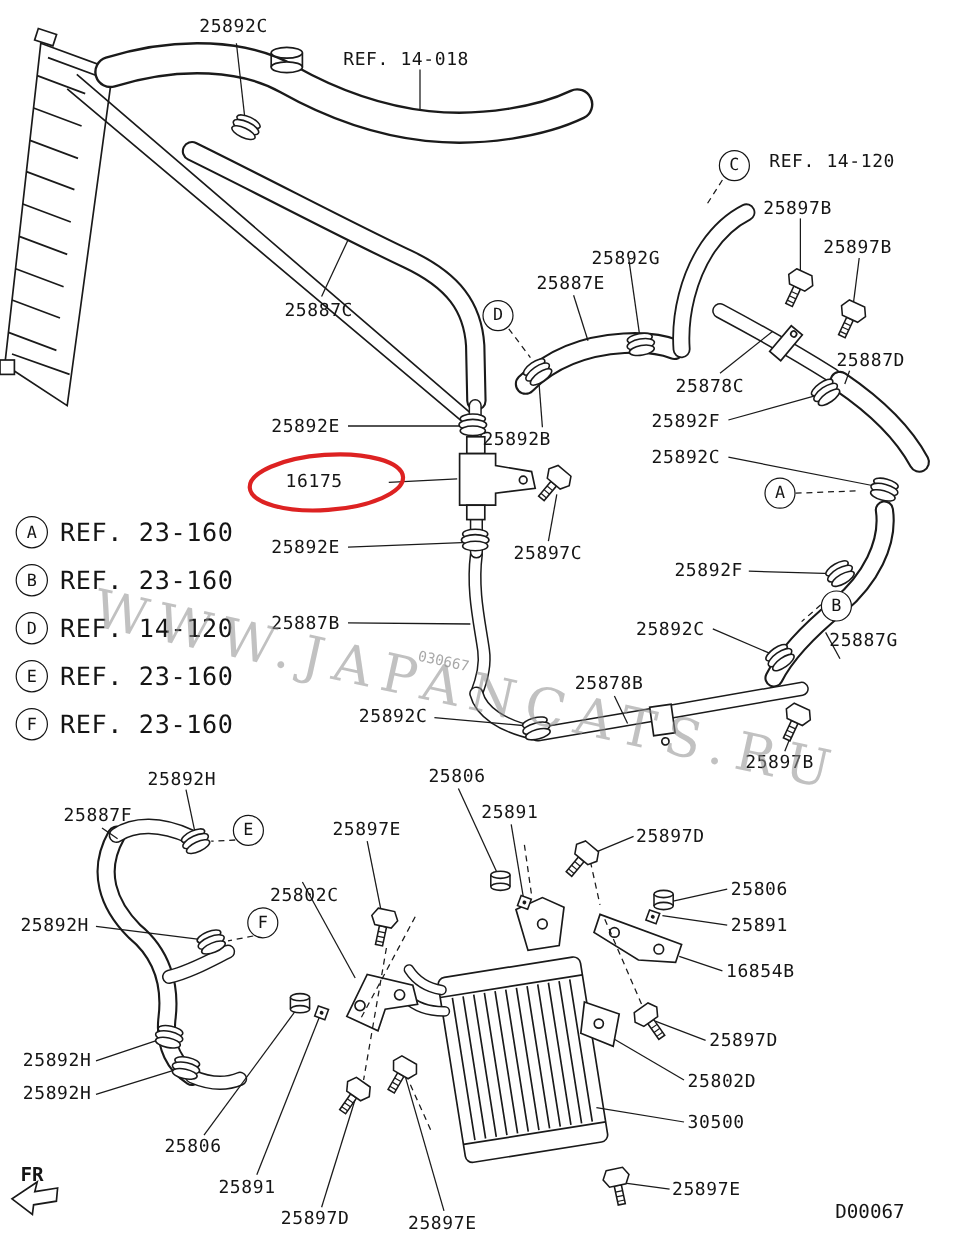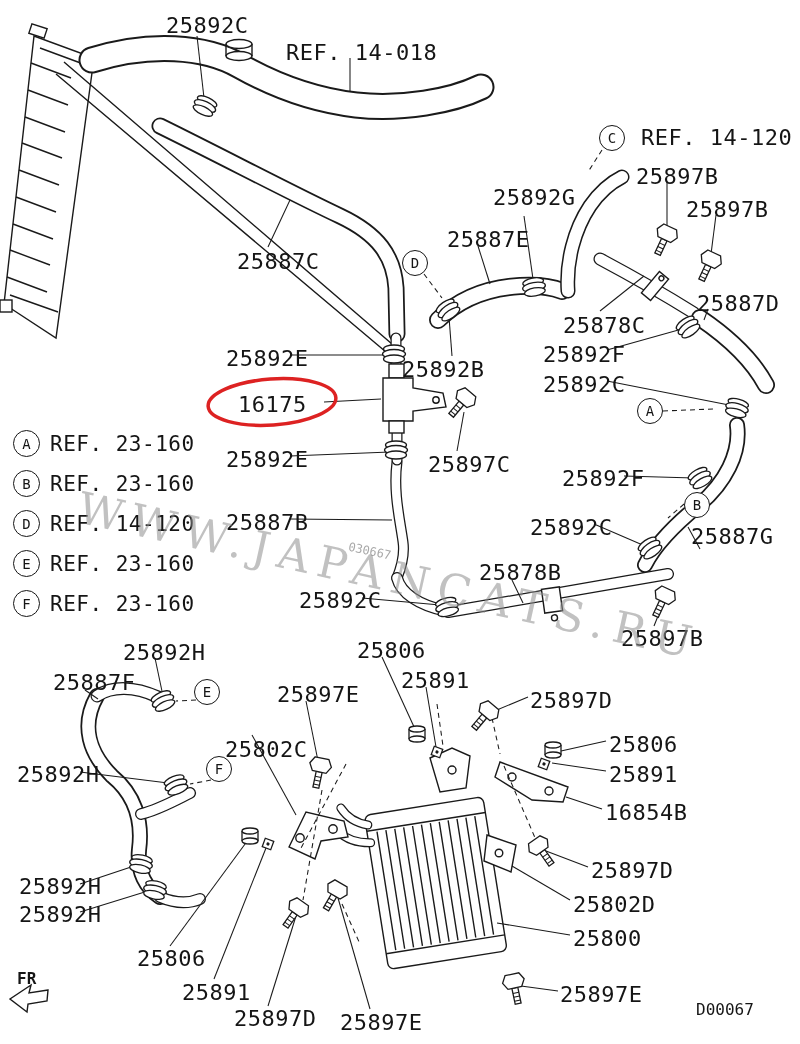--- a/index.html
+++ b/index.html
@@ -1,21 +1,21 @@
 <!DOCTYPE html>
 <html><head>
 <meta charset="utf-8">
 <style>
   body{margin:0;background:#fff}
   #canvas{position:relative;width:800px;height:1044px;background:#fff;overflow:hidden;
           font-family:"DejaVu Sans Mono",monospace;color:#151515}
   #art{position:absolute;left:0;top:0}
   .ln{fill:none;stroke:#1a1a1a;stroke-width:1.4}
   .lnw{fill:#fff;stroke:#1a1a1a;stroke-width:1.4}
-  .lbl{position:absolute;font-size:22px;white-space:nowrap;letter-spacing:.5px}
+  .lbl{position:absolute;font-size:15px;white-space:nowrap;letter-spacing:.5px}
   .co{position:absolute;width:26px;height:26px;box-sizing:border-box;border:1.6px solid #151515;
       border-radius:50%;display:flex;align-items:center;justify-content:center;
       font-size:14px;background:#fff;z-index:3}
   .legend-row{position:absolute;left:13px;display:flex;align-items:center;gap:10px}
   .legend-co{width:27px;height:27px;box-sizing:border-box;border:1.6px solid #151515;border-radius:50%;
       display:flex;align-items:center;justify-content:center;font-size:14px;flex:none}
   .legend-ref{font-size:21px;letter-spacing:.5px}
   .watermark{position:absolute;left:84px;top:482px;font-family:"DejaVu Serif",serif;font-size:44px;
       letter-spacing:9px;color:#8f8f8f;opacity:.55;transform:rotate(12.5deg);transform-origin:0 0;
       white-space:nowrap;z-index:2;pointer-events:none}
@@ -273,21 +273,21 @@
 
     <ellipse cx="272" cy="402" rx="64" ry="23" transform="rotate(-4 272 402)" fill="none" stroke="#dd2222" stroke-width="3.5"></ellipse>
   </svg>
 
   <div class="watermark">WWW.JAPANCATS.RU</div>
   <div class="watermark2">030667</div>
 
   <div class="lbl" style="left:166px;top:13px">25892C</div>
   <div class="lbl" style="left:286px;top:40px">REF. 14-018</div>
   <div class="lbl" style="left:237px;top:249px">25887C</div>
-  <div class="lbl" style="left:493px;top:185px">25892G</div>
+  <div class="lbl" style="left:493px;top:206px">25892G</div>
   <div class="lbl" style="left:447px;top:227px">25887E</div>
   <div class="lbl" style="left:641px;top:125px">REF. 14-120</div>
   <div class="lbl" style="left:636px;top:164px">25897B</div>
   <div class="lbl" style="left:686px;top:197px">25897B</div>
   <div class="lbl" style="left:697px;top:291px">25887D</div>
   <div class="lbl" style="left:563px;top:313px">25878C</div>
   <div class="lbl" style="left:543px;top:342px">25892F</div>
   <div class="lbl" style="left:402px;top:357px">25892B</div>
   <div class="lbl" style="left:226px;top:346px">25892E</div>
   <div class="lbl" style="left:543px;top:372px">25892C</div>
@@ -309,21 +309,21 @@
   <div class="lbl" style="left:530px;top:688px">25897D</div>
   <div class="lbl" style="left:225px;top:737px">25802C</div>
   <div class="lbl" style="left:17px;top:762px">25892H</div>
   <div class="lbl" style="left:609px;top:732px">25806</div>
   <div class="lbl" style="left:609px;top:762px">25891</div>
   <div class="lbl" style="left:605px;top:800px">16854B</div>
   <div class="lbl" style="left:591px;top:858px">25897D</div>
   <div class="lbl" style="left:573px;top:892px">25802D</div>
   <div class="lbl" style="left:19px;top:874px">25892H</div>
   <div class="lbl" style="left:19px;top:902px">25892H</div>
-  <div class="lbl" style="left:573px;top:926px">25800</div>
+  <div class="lbl" style="left:573px;top:926px">30500</div>
   <div class="lbl" style="left:137px;top:946px">25806</div>
   <div class="lbl" style="left:182px;top:980px">25891</div>
   <div class="lbl" style="left:234px;top:1006px">25897D</div>
   <div class="lbl" style="left:340px;top:1010px">25897E</div>
   <div class="lbl" style="left:560px;top:982px">25897E</div>
 
   <div class="co" style="left:599px;top:125px">C</div>
   <div class="co" style="left:402px;top:250px">D</div>
   <div class="co" style="left:637px;top:398px">A</div>
   <div class="co" style="left:684px;top:492px">B</div>

